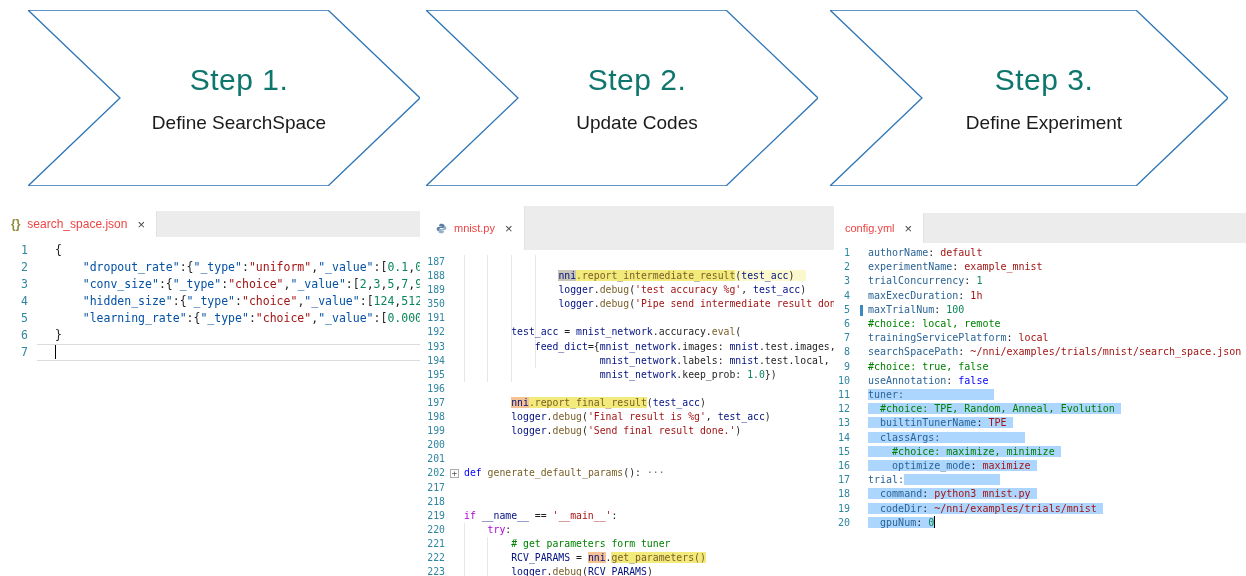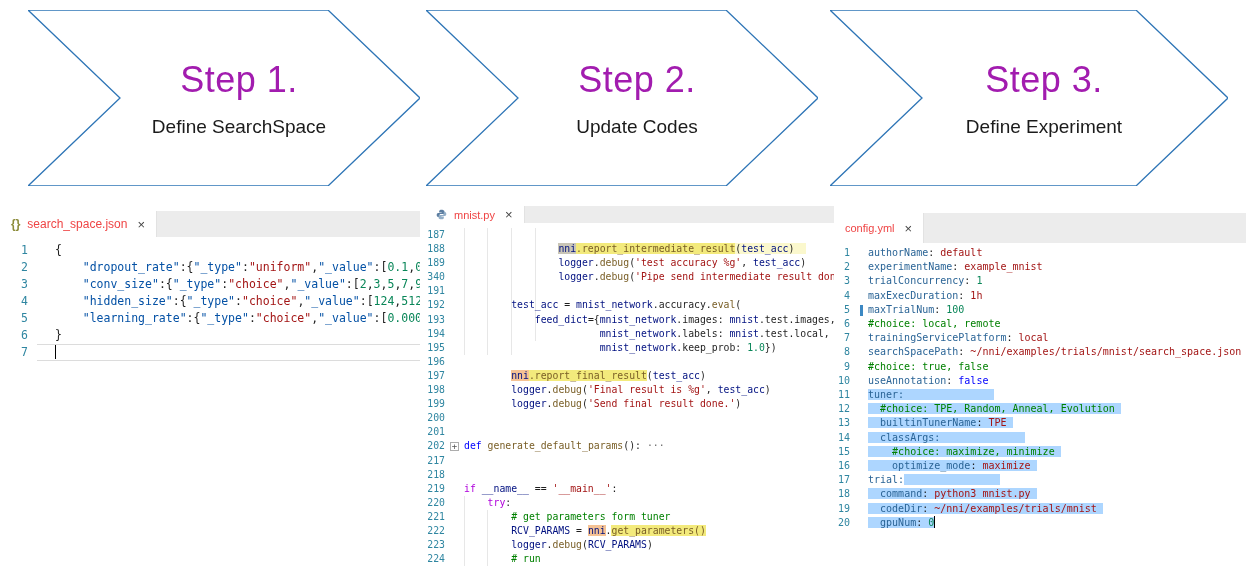--- a/index.html
+++ b/index.html
@@ -10,21 +10,21 @@
     --tabstrip:#ececec; --modified-marker:#3c88c3;
   }
   *{margin:0;padding:0;box-sizing:border-box}
   body{background:#fff;font-family:"Liberation Sans",sans-serif}
   #stage{position:relative;width:1246px;height:576px;background:#fff;overflow:hidden}
 
   
   .chev{position:absolute;top:10px;height:176px}
   .chev svg{position:absolute;left:0;top:0}
   .chev .ctext{position:absolute;left:70px;right:40px;top:0;bottom:0;display:flex;flex-direction:column;align-items:center;justify-content:center;gap:15px}
-  .step-title{font-size:36px;color:#a21caf;letter-spacing:.5px}
+  .step-title{font-size:30px;color:#0f766e;letter-spacing:.5px}
   .step-sub{font-size:19px;color:#1b1b1b}
   .step-sub b{font-weight:normal}
 
   
   .panel{position:absolute;background:#fff;overflow:hidden}
   .tabbar{display:flex;align-items:stretch;background:var(--tabstrip)}
   .tab{background:#fff;display:flex;align-items:center;padding:0 11px;gap:7px;border-right:1px solid #e2e2e2}
   .tab .lbl{color:#ef4444}
   .tab .close{color:#454545;font-size:13px;margin-left:3px;cursor:pointer}
   .tab .jsonicon{color:#8c8c3a;font-weight:bold}
@@ -45,21 +45,21 @@
 
   
   #p-left{left:0;top:211px;width:420px;height:190px}
   #p-left .tabbar{height:26px;font-size:12px}
   #p-left .code{font-size:11.5px;line-height:17px;padding-top:5px}
   #p-left .gut{width:37px;padding-right:9px}
   #p-left .txt{padding-left:18px}
 
   
   #p-mid{left:425px;top:206px;width:409px;height:370px}
-  #p-mid .tabbar{height:17px;font-size:11px}
+  #p-mid .tabbar{height:44px;font-size:11px}
   #p-mid .code{font-size:9.8px;line-height:14.1px;padding-top:5px}
   #p-mid .gut{width:24px;padding-right:4px}
   #p-mid .txt{padding-left:15px}
 
   
   #p-right{left:834px;top:213px;width:412px;height:340px}
   #p-right .tabbar{height:30px;font-size:11px}
   #p-right .code{font-size:10px;line-height:14.2px;padding-top:3px}
   #p-right .gut{width:22px;padding-right:6px}
   #p-right .txt{padding-left:12px}
@@ -167,21 +167,21 @@
           </div>
           <div class="row">
             <span class="gut">188</span>
             <span class="txt"><span class="seg p">                </span><span class="seg v bgG">nni</span><span class="seg fn bgY">.report_intermediate_result</span><span class="seg p bgP">(</span><span class="seg v bgP">test_acc</span><span class="seg p bgP">)</span><span class="seg bgP">  </span></span>
           </div>
           <div class="row">
             <span class="gut">189</span>
             <span class="txt"><span class="seg p">                </span><span class="seg v">logger</span><span class="seg p">.</span><span class="seg fn">debug</span><span class="seg p">(</span><span class="seg s">'test accuracy %g'</span><span class="seg p">, </span><span class="seg v">test_acc</span><span class="seg p">)</span></span>
           </div>
           <div class="row">
-            <span class="gut">340</span>
+            <span class="gut">350</span>
             <span class="txt"><span class="seg p">                </span><span class="seg v">logger</span><span class="seg p">.</span><span class="seg fn">debug</span><span class="seg p">(</span><span class="seg s">'Pipe send intermediate result done.'</span></span>
           </div>
           <div class="row">
             <span class="gut">191</span>
             <span class="txt"></span>
           </div>
           <div class="row">
             <span class="gut">192</span>
             <span class="txt"><span class="seg p">        </span><span class="seg v">test_acc</span><span class="seg p"> = </span><span class="seg v">mnist_network</span><span class="seg p">.accuracy.</span><span class="seg fn">eval</span><span class="seg p">(</span></span>
           </div>

